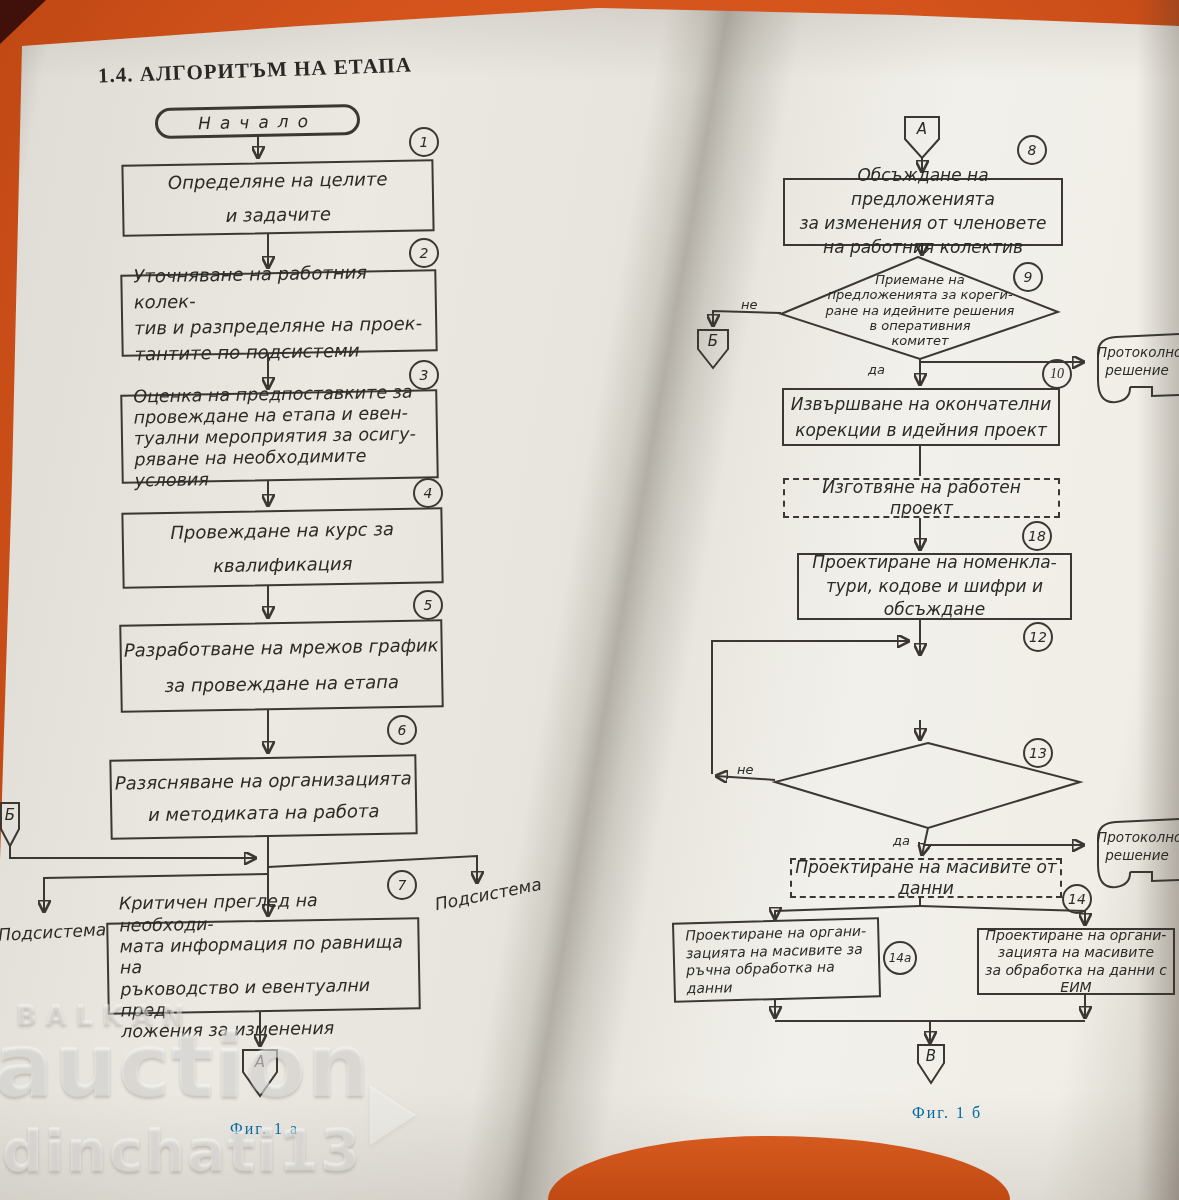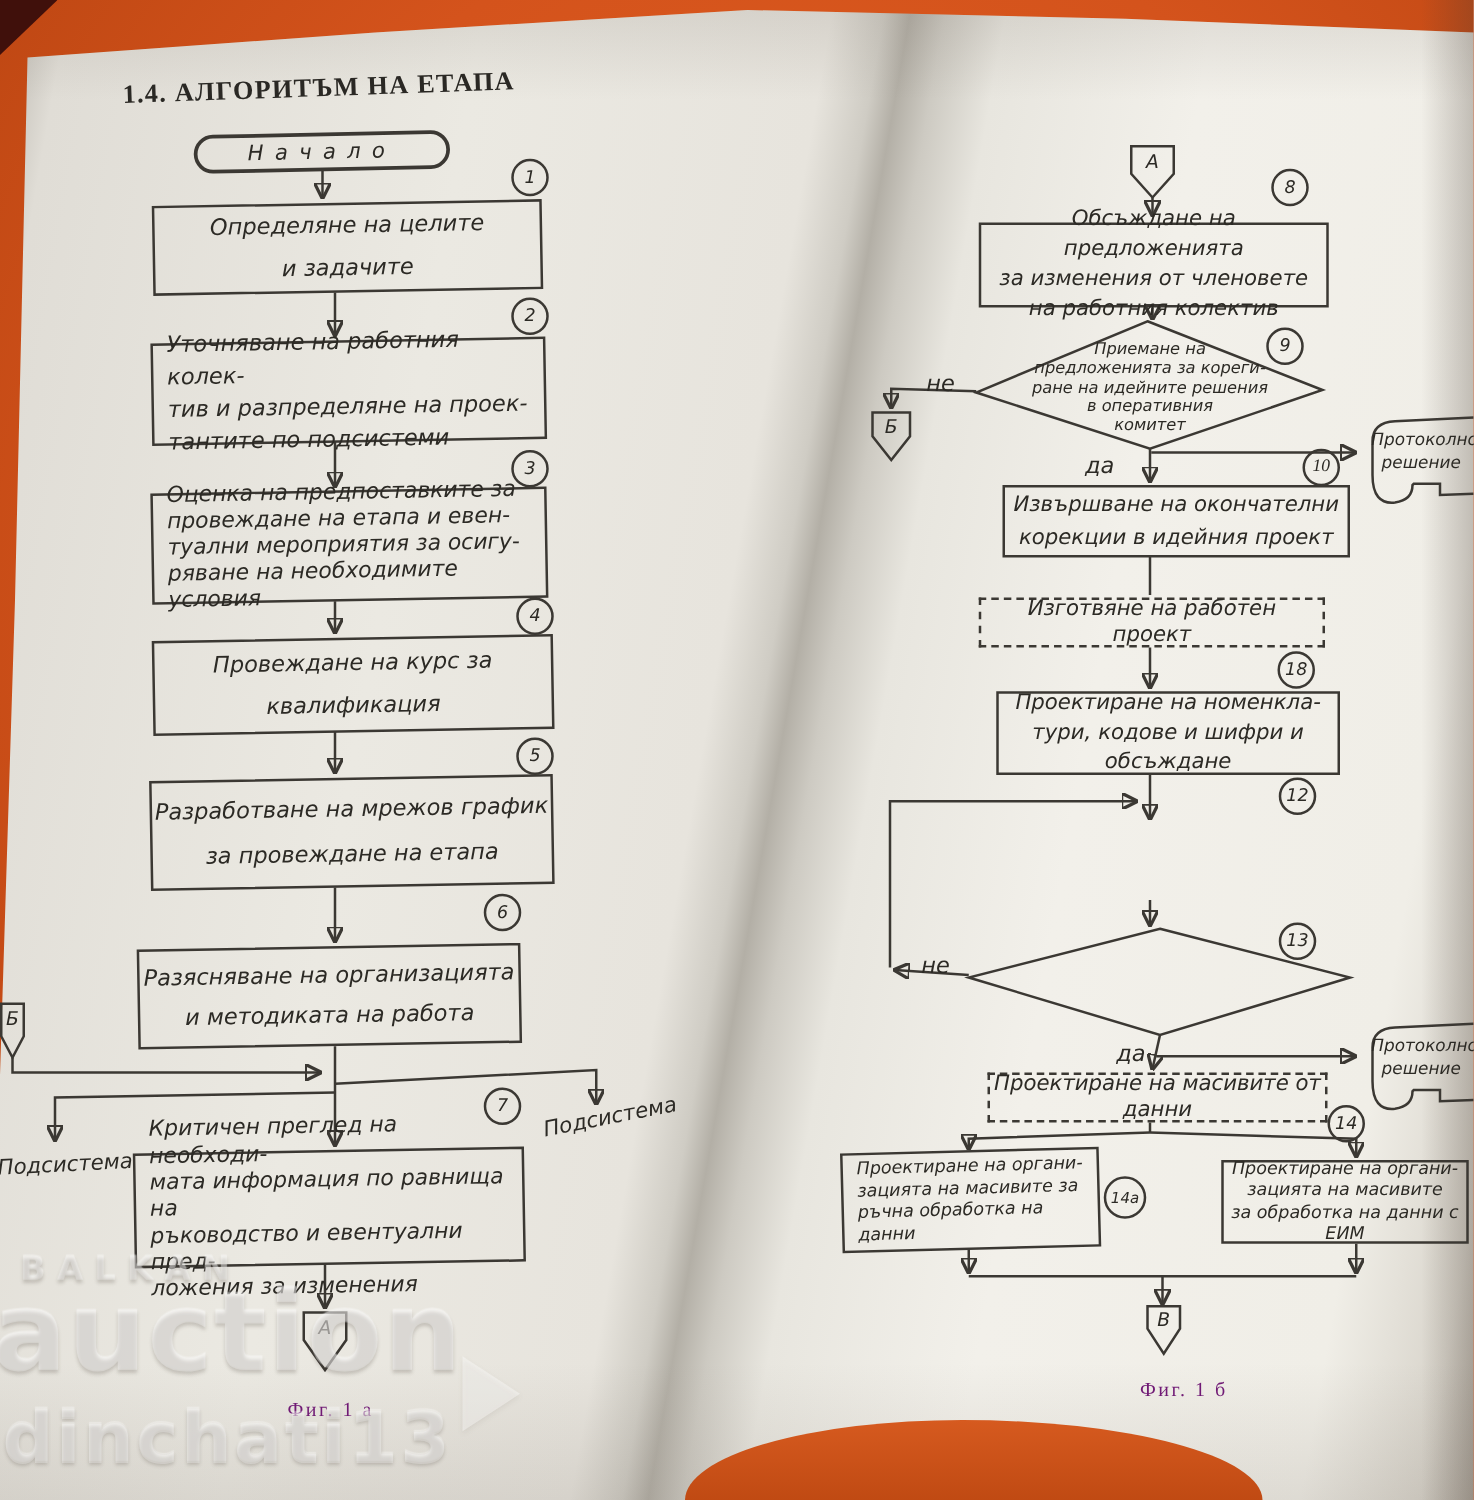--- a/index.html
+++ b/index.html
@@ -56,25 +56,25 @@
     position:absolute; border:3px solid #3b3833; border-radius:17px;
     display:flex; align-items:center; justify-content:center;
     font-style:italic; font-size:17px; letter-spacing:9px; color:#2c2a25;
   }
   .num {
     position:absolute; width:30px; height:30px; border:2px solid #3b3833;
     border-radius:50%; font-style:italic; font-size:14px; color:#2c2a25;
     display:flex; align-items:center; justify-content:center;
   }
   .num.big { width:34px; height:34px; font-size:12px; }
-  .lbl { position:absolute; font-style:italic; color:#2c2a25; font-size:18px; white-space:pre-line; }
+  .lbl { position:absolute; font-style:italic; color:#2c2a25; font-size:13px; white-space:pre-line; }
   .cletter { position:absolute; font-style:italic; color:#2c2a25; font-size:15px; text-align:center; }
   .serif { font-family:"Liberation Serif", serif; }
   .ptitle { position:absolute; font-weight:bold; color:#2a2824; }
-  .caption { position:absolute; color:#701a75; font-size:16px; letter-spacing:2px; }
+  .caption { position:absolute; color:#0369a1; font-size:16px; letter-spacing:2px; }
   .dtext { position:absolute; font-style:italic; color:#2c2a25; white-space:pre-line; text-align:center; }
   .wm { position:absolute; font-weight:bold; color:rgba(255,255,255,0.28);
         text-shadow: 0 2px 3px rgba(70,58,48,0.22), 0 -1px 1px rgba(255,255,255,0.4); }
   .wm-tri {
     position:absolute; width:0; height:0;
     border-left:46px solid rgba(255,255,255,0.38);
     border-top:30px solid transparent; border-bottom:30px solid transparent;
     filter:drop-shadow(0 2px 2px rgba(70,58,48,0.2));
   }
 </style>
@@ -200,21 +200,21 @@
 ране на идейните решения
 в оперативния
 комитет</div>
     <div class="lbl" style="left:741px; top:297px;">не</div>
     <div class="lbl" style="left:868px; top:362px;">да</div>
     <div class="cletter" style="left:698px; top:332px; width:30px;">Б</div>
 
     <div class="num" style="left:1042px; top:359px;font-family:Liberation Serif, serif;">10</div>
     <div class="dtext" style="left:1097px; top:344px; width:80px; font-size:13.5px; line-height:1.3;">Протоколно
 решение</div>
-    <div class="fc-box rp" style="left:782px; top:388px; width:278px; height:58px; line-height:1.55;margin-left:20px;">Извършване на окончателни
+    <div class="fc-box rp" style="left:782px; top:388px; width:278px; height:58px; line-height:1.55;">Извършване на окончателни
 корекции в идейния проект</div>
 
     <div class="fc-box rp dashed" style="left:783px; top:478px; width:277px; height:40px; line-height:1.25;">Изготвяне на работен
 проект</div>
 
     <div class="num" style="left:1022px; top:521px;">18</div>
     <div class="fc-box rp" style="left:785px; top:553px; width:275px; height:67px; line-height:1.4;margin-left:12px;">Проектиране на номенкла-
 тури, кодове и шифри и
 обсъждане</div>
 

